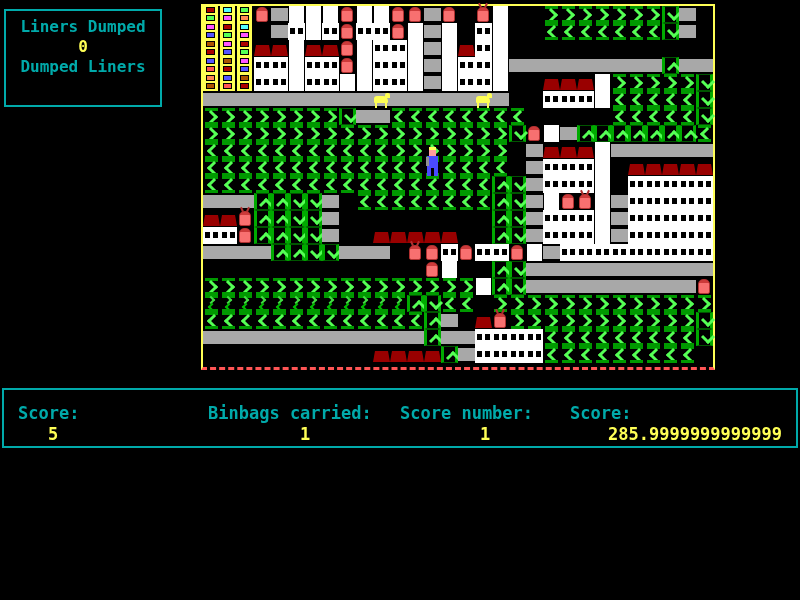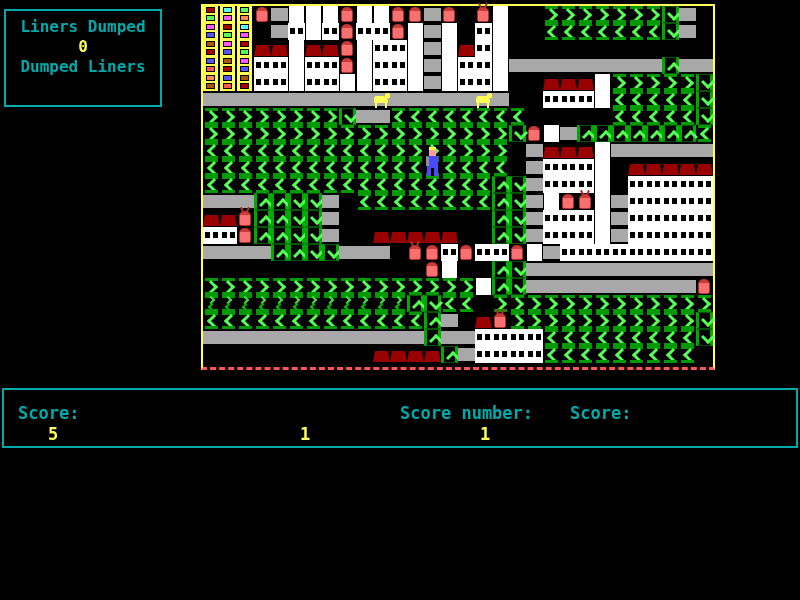--- a/index.html
+++ b/index.html
@@ -1534,17 +1534,19 @@
       </div>
       <div class="t h" style="left: 476px; top: 340px;">
         <div class="g l"></div>
       </div>
     </div>
 </div>
 
 <div class="status">
   <span id="sb-score-l" class="sb-label">Score:</span>
   <span id="sb-score-v" class="sb-value">5</span>
+  <span id="sb-bin-l" class="sb-label">Binbags carried:</span>
   <span id="sb-bin-v" class="sb-value">1</span>
   <span id="sb-scr-l" class="sb-label">Score number:</span>
   <span id="sb-scr-v" class="sb-value">1</span>
   <span id="sb-time-l" class="sb-label">Score:</span>
+  <span id="sb-time-v" class="sb-value">285.9999999999999</span>
 </div>
 
 </body></html>

